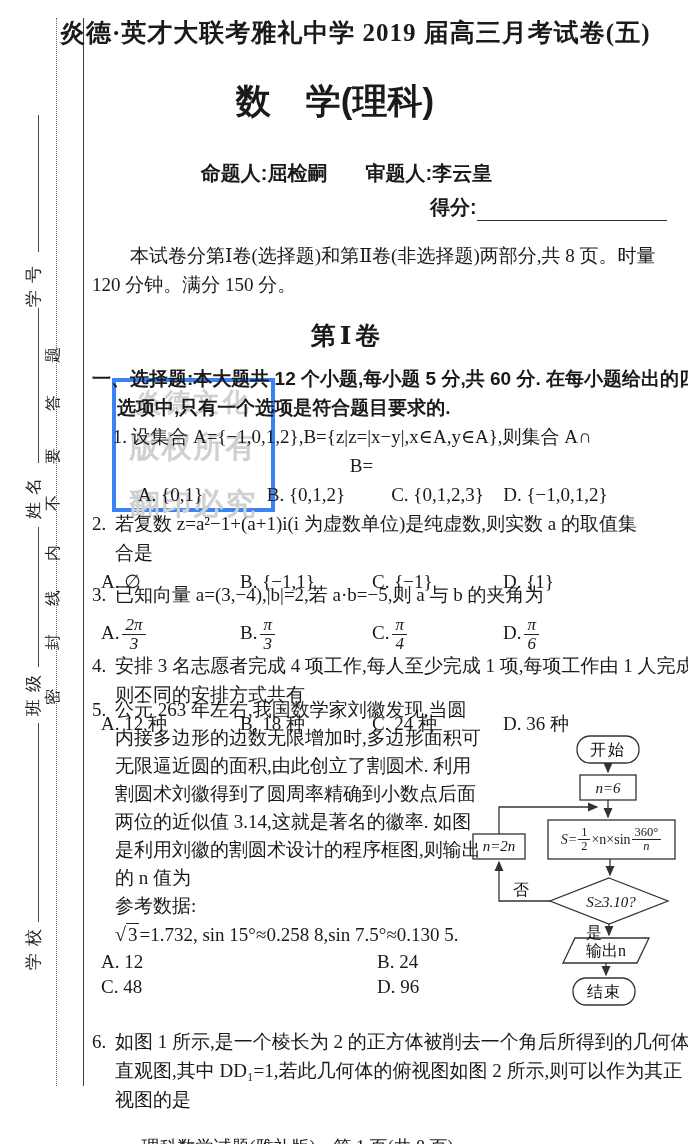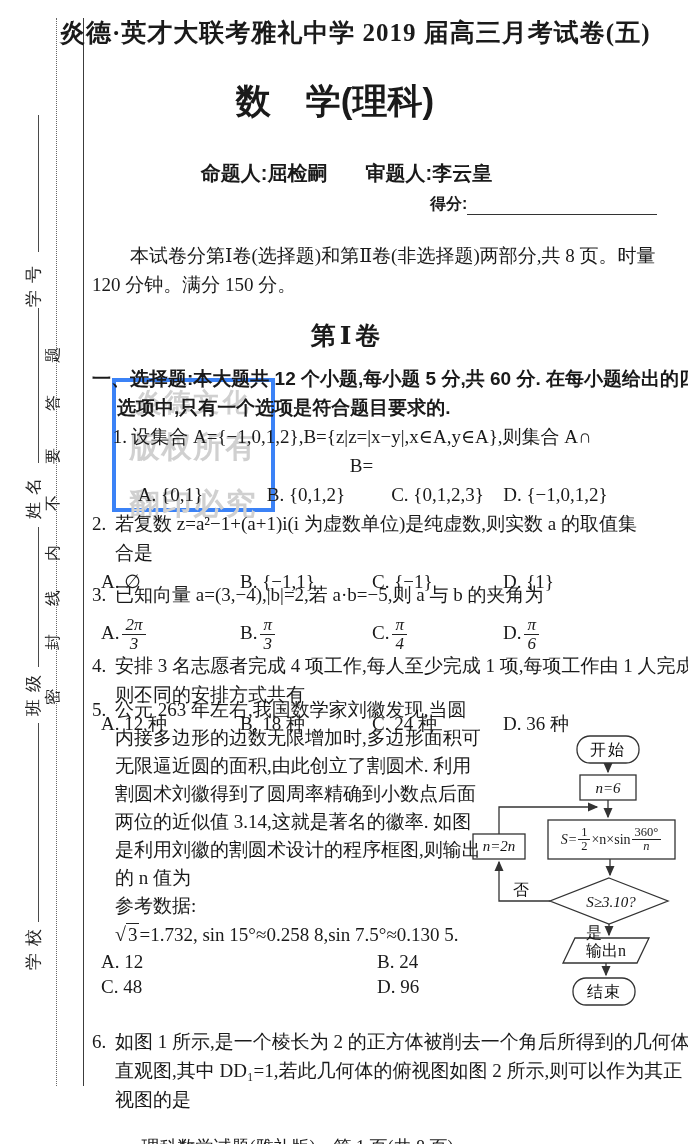--- a/index.html
+++ b/index.html
@@ -14,21 +14,21 @@
   .sealch{position:absolute;left:43px;width:20px;height:20px;transform:rotate(-90deg);
           font-size:16px;line-height:20px;text-align:center;color:#222;}
   
   .exam-title{position:absolute;left:60px;top:16px;width:540px;text-align:center;
               font-size:25px;font-weight:bold;letter-spacing:1px;white-space:nowrap;}
   .subject-title{position:absolute;left:90px;top:78px;width:490px;text-align:center;
                  font-size:35px;font-weight:bold;font-family:"Liberation Sans","DejaVu Sans",sans-serif;}
   .setter-line{position:absolute;left:90px;top:160px;width:490px;text-align:center;font-size:20px;
                font-weight:bold;font-family:"Liberation Sans","DejaVu Sans",sans-serif;}
   .setter-line .sp{margin-right:38px;margin-left:23px;}
-  .score-line{position:absolute;left:430px;top:194px;font-size:16px;font-weight:bold;
+  .score-line{position:absolute;left:430px;top:194px;font-size:20px;font-weight:bold;
               font-family:"Liberation Sans","DejaVu Sans",sans-serif;}
   .score-blank{display:inline-block;width:190px;height:20px;border-bottom:1px solid #333;vertical-align:bottom;}
   
   .blk{position:absolute;left:92px;width:516px;font-size:19px;line-height:29px;z-index:2;}
   .intro .ln1{text-indent:2em;}
   .part-title{position:absolute;left:90px;top:319px;width:515px;text-align:center;
               font-size:25px;font-weight:bold;letter-spacing:4px;}
   .section-head{font-weight:bold;font-family:"Liberation Sans","DejaVu Sans",sans-serif;}
   .section-head .cont{padding-left:25px;}
   .qline{white-space:nowrap;}

